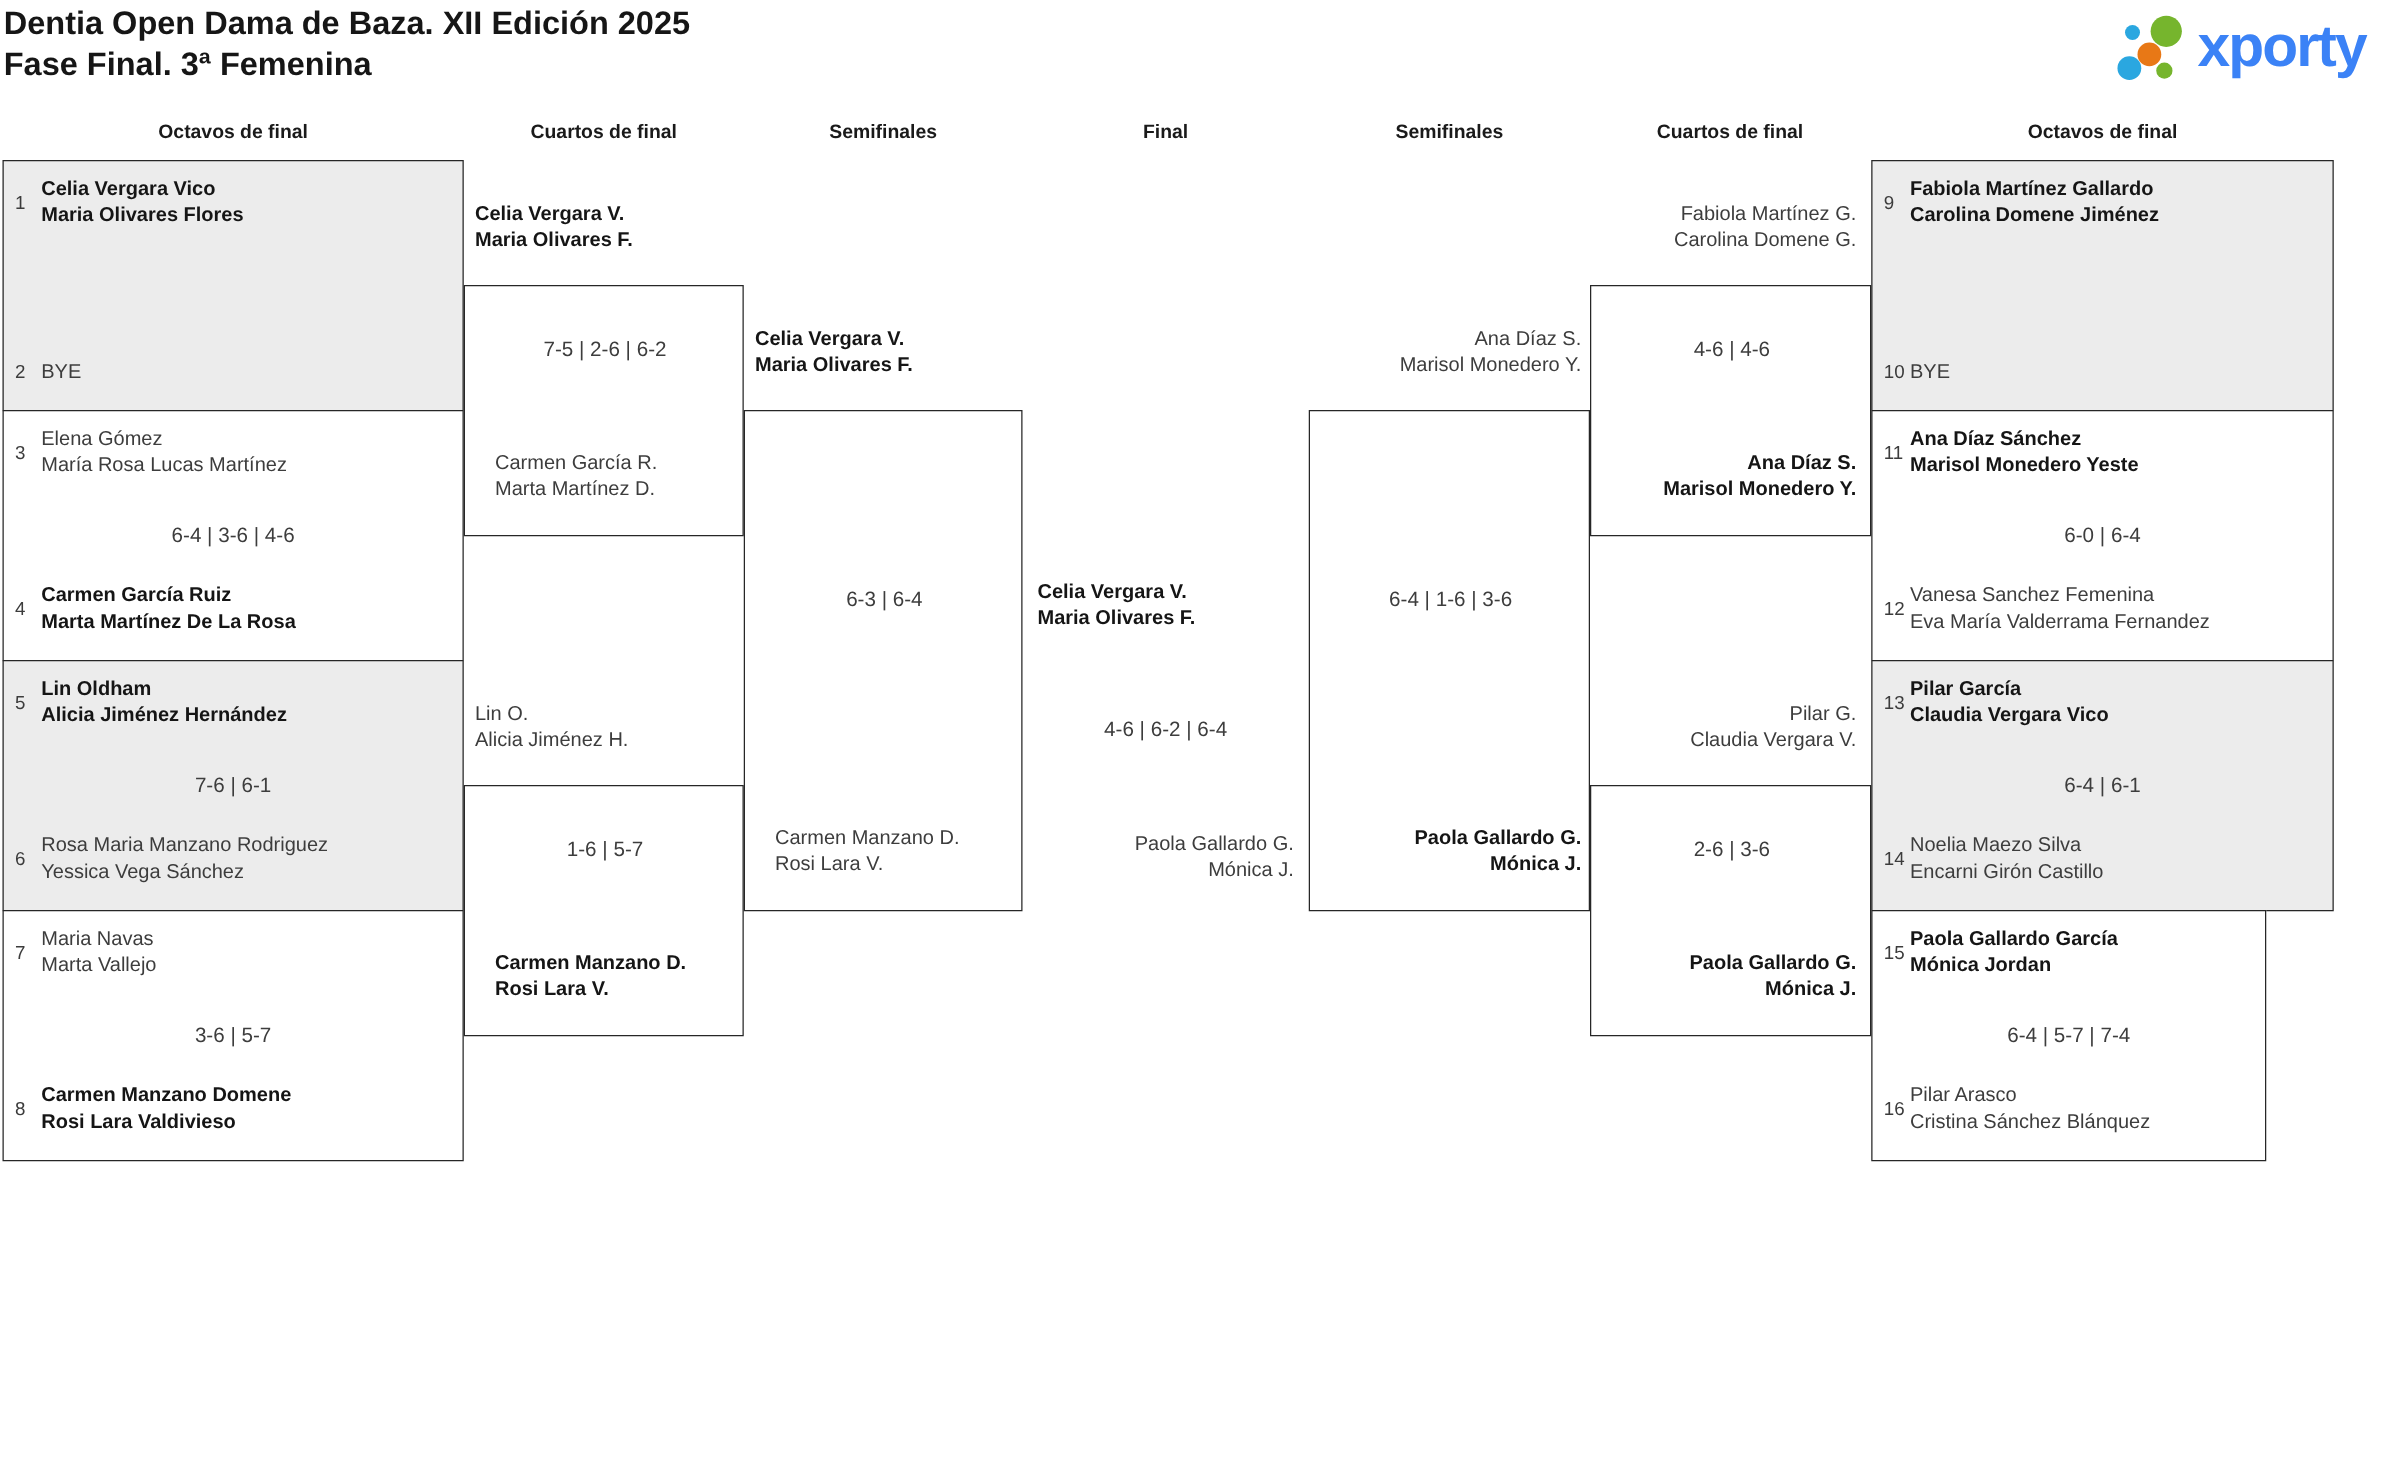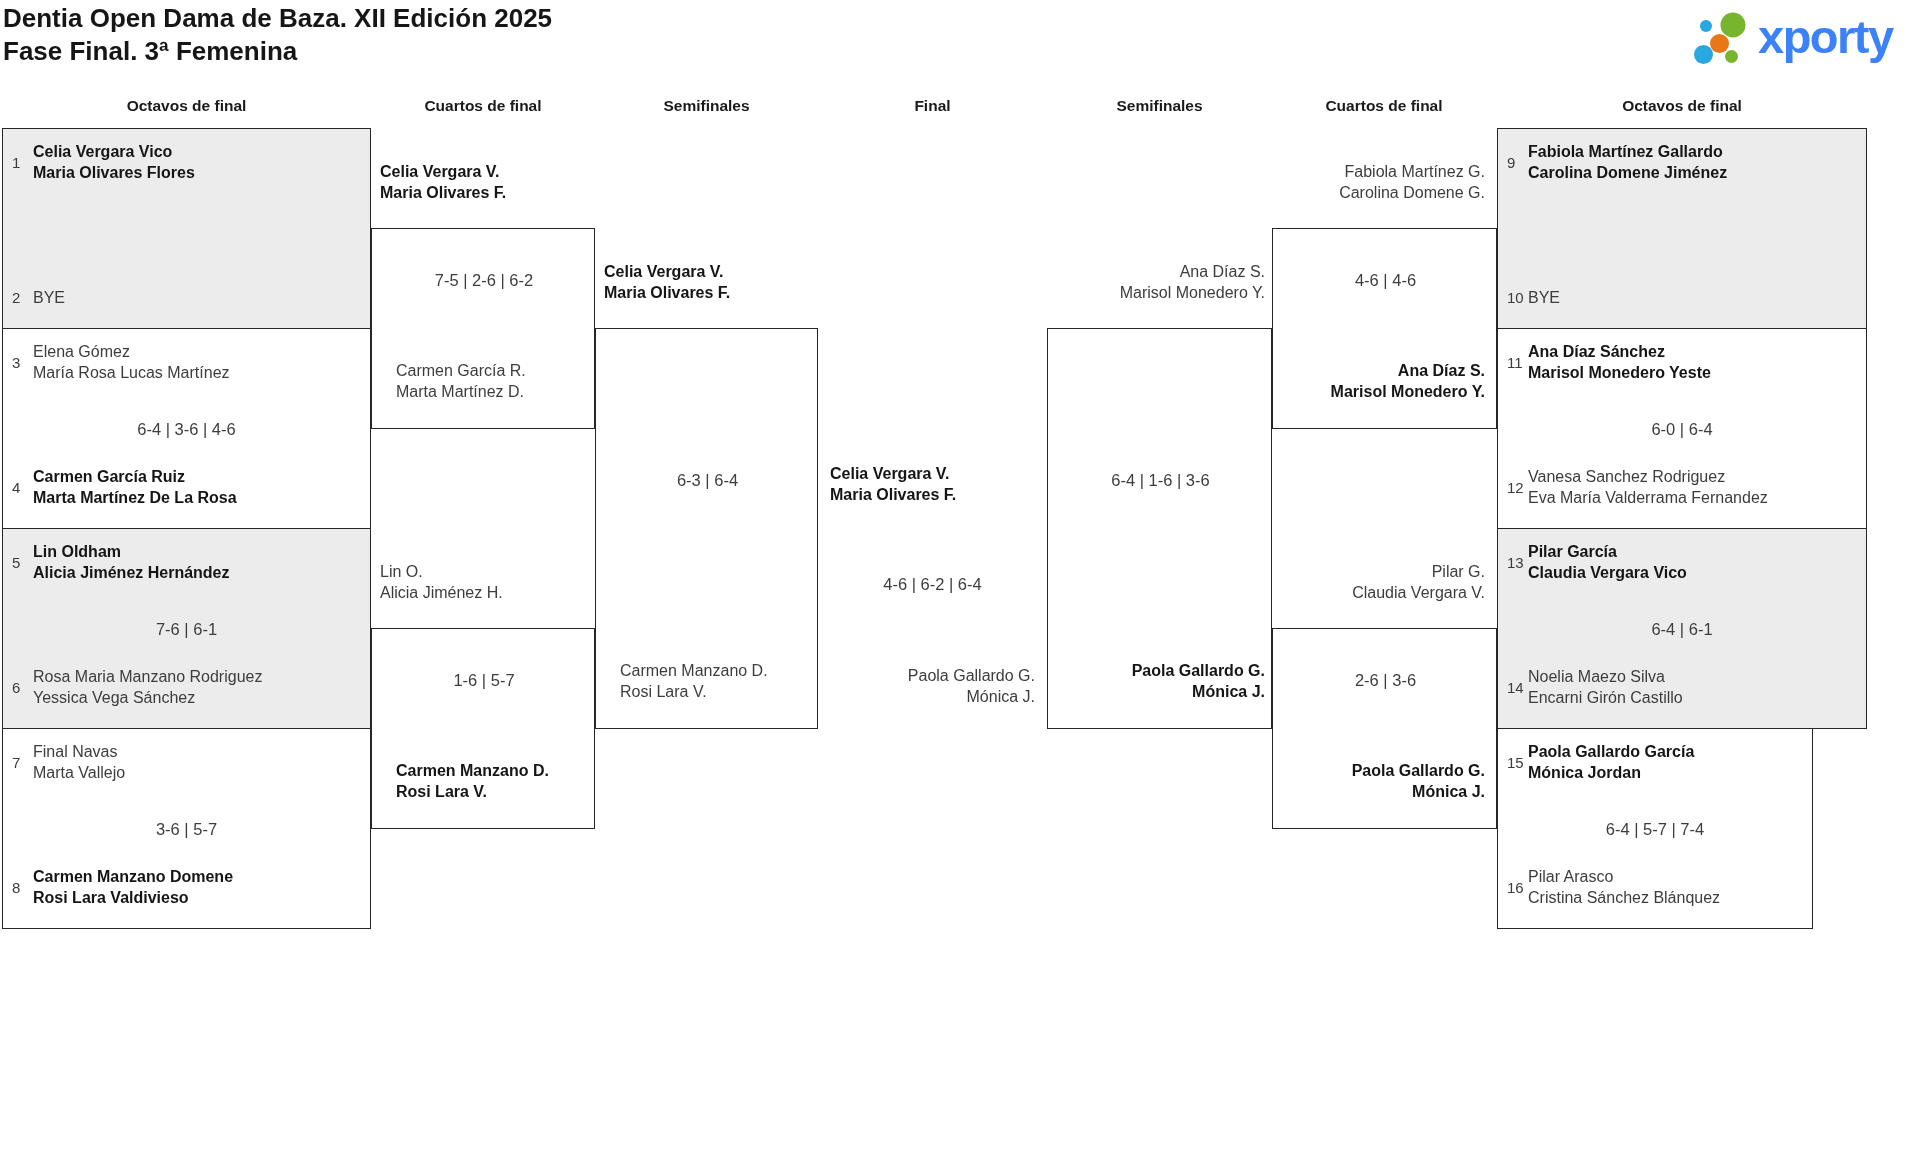--- a/index.html
+++ b/index.html
@@ -120,21 +120,21 @@
         <span class="tl">Rosa Maria Manzano Rodriguez</span>
         <span class="tl">Yessica Vega Sánchez</span>
       </span>
     </div>
   </div>
 
   <div class="obox" style="left:2px;top:728px;width:369px;height:201px;">
     <div class="slot slot-a">
       <span class="seed">7</span>
       <span class="tnames lose">
-        <span class="tl">Final Navas</span>
+        <span class="tl">Maria Navas</span>
         <span class="tl">Marta Vallejo</span>
       </span>
     </div>
     <div class="oscore">3-6 | 5-7</div>
     <div class="slot slot-b">
       <span class="seed">8</span>
       <span class="tnames win">
         <span class="tl">Carmen Manzano Domene</span>
         <span class="tl">Rosi Lara Valdivieso</span>
       </span>
@@ -163,21 +163,21 @@
       <span class="seed">11</span>
       <span class="tnames win">
         <span class="tl">Ana Díaz Sánchez</span>
         <span class="tl">Marisol Monedero Yeste</span>
       </span>
     </div>
     <div class="oscore">6-0 | 6-4</div>
     <div class="slot slot-b">
       <span class="seed">12</span>
       <span class="tnames lose">
-        <span class="tl">Vanesa Sanchez Rodriguez</span>
+        <span class="tl">Vanesa Sanchez Femenina</span>
         <span class="tl">Eva María Valderrama Fernandez</span>
       </span>
     </div>
   </div>
 
   <div class="obox gray" style="left:1497px;top:528px;width:370px;height:201px;">
     <div class="slot slot-a">
       <span class="seed">13</span>
       <span class="tnames win">
         <span class="tl">Pilar García</span>

